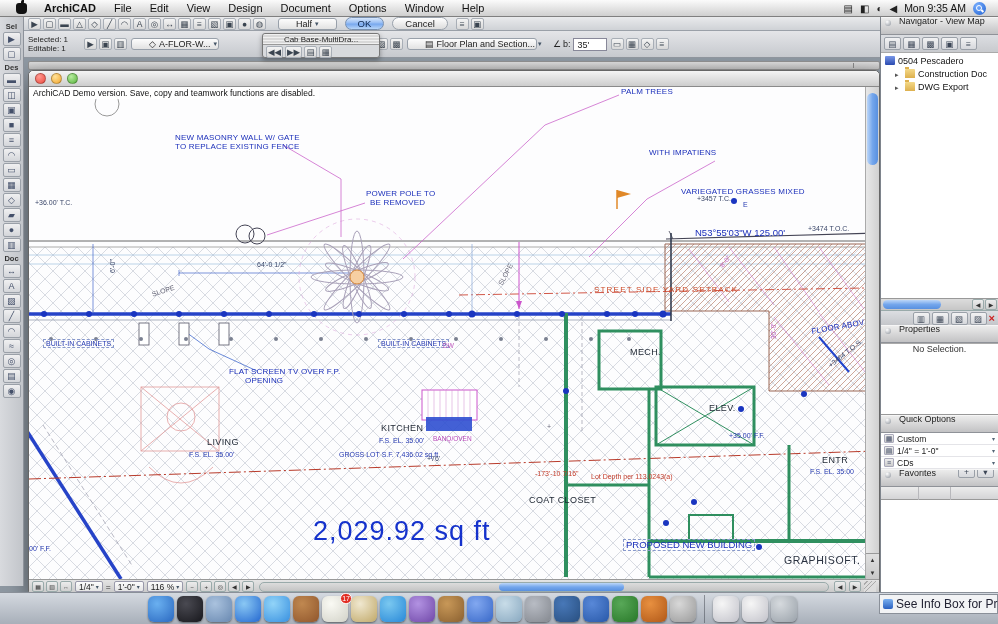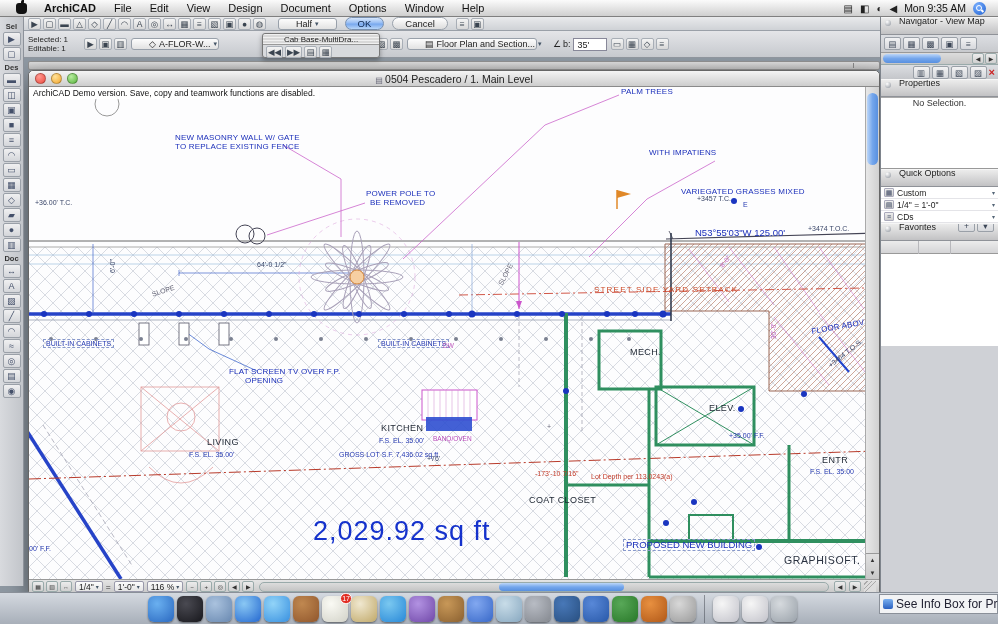--- a/index.html
+++ b/index.html
@@ -274,21 +274,20 @@
         <div class="tp-tool">▤</div>
         <div class="tp-tool">◉</div>
       </div>
   </div>
 
   <div class="win">
     <div class="titlebar">
       <span class="tl red"></span>
       <span class="tl yel"></span>
       <span class="tl grn"></span>
-      <span class="wtitle">0504 Pescadero / 1. Main Level</span>
     </div>
     <div class="wbody">
       <div class="drawing">
         <svg width="836" height="492" viewBox="0 0 836 492">
           <defs>
             <pattern id="hx" width="16" height="16" patternUnits="userSpaceOnUse">
               <path d="M0,16 L16,0 M0,0 L16,16" stroke="#c9cdd6" stroke-width="0.7"></path>
             </pattern>
             <pattern id="hr" width="6" height="6" patternUnits="userSpaceOnUse">
               <path d="M0,6 L6,0" stroke="#c09080" stroke-width="0.8"></path>
@@ -506,20 +505,36 @@
         <span class="pdot"></span>
         <span>Navigator - View Map</span>
       </div>
     <div id="nav-icons" class="nav-icons">
         <div class="nvi">▤</div>
         <div class="nvi">▦</div>
         <div class="nvi">▩</div>
         <div class="nvi">▣</div>
         <div class="nvi">≡</div>
       </div>
+    <div id="nav-tree" class="nav-tree">
+        <div class="tree-row" style="padding-left: 4px;">
+          <div class="tico book"></div>
+          <div class="tlab">0504 Pescadero</div>
+        </div>
+        <div class="tree-row" style="padding-left: 14px;">
+          <div class="tri"></div>
+          <div class="tico fold"></div>
+          <div class="tlab">Construction Doc</div>
+        </div>
+        <div class="tree-row" style="padding-left: 14px;">
+          <div class="tri"></div>
+          <div class="tico fold"></div>
+          <div class="tlab">DWG Export</div>
+        </div>
+      </div>
     <div class="nav-hscroll">
       <div class="nhthumb"></div>
       <span class="ws-arr left"></span>
       <span class="ws-arr right"></span>
     </div>
     <div class="nav-footer">
       <div id="nav-footer-icons" class="nav-icons" style="background:none;padding:0">
           <div class="nvi">▥</div>
           <div class="nvi">▦</div>
           <div class="nvi">▧</div>

